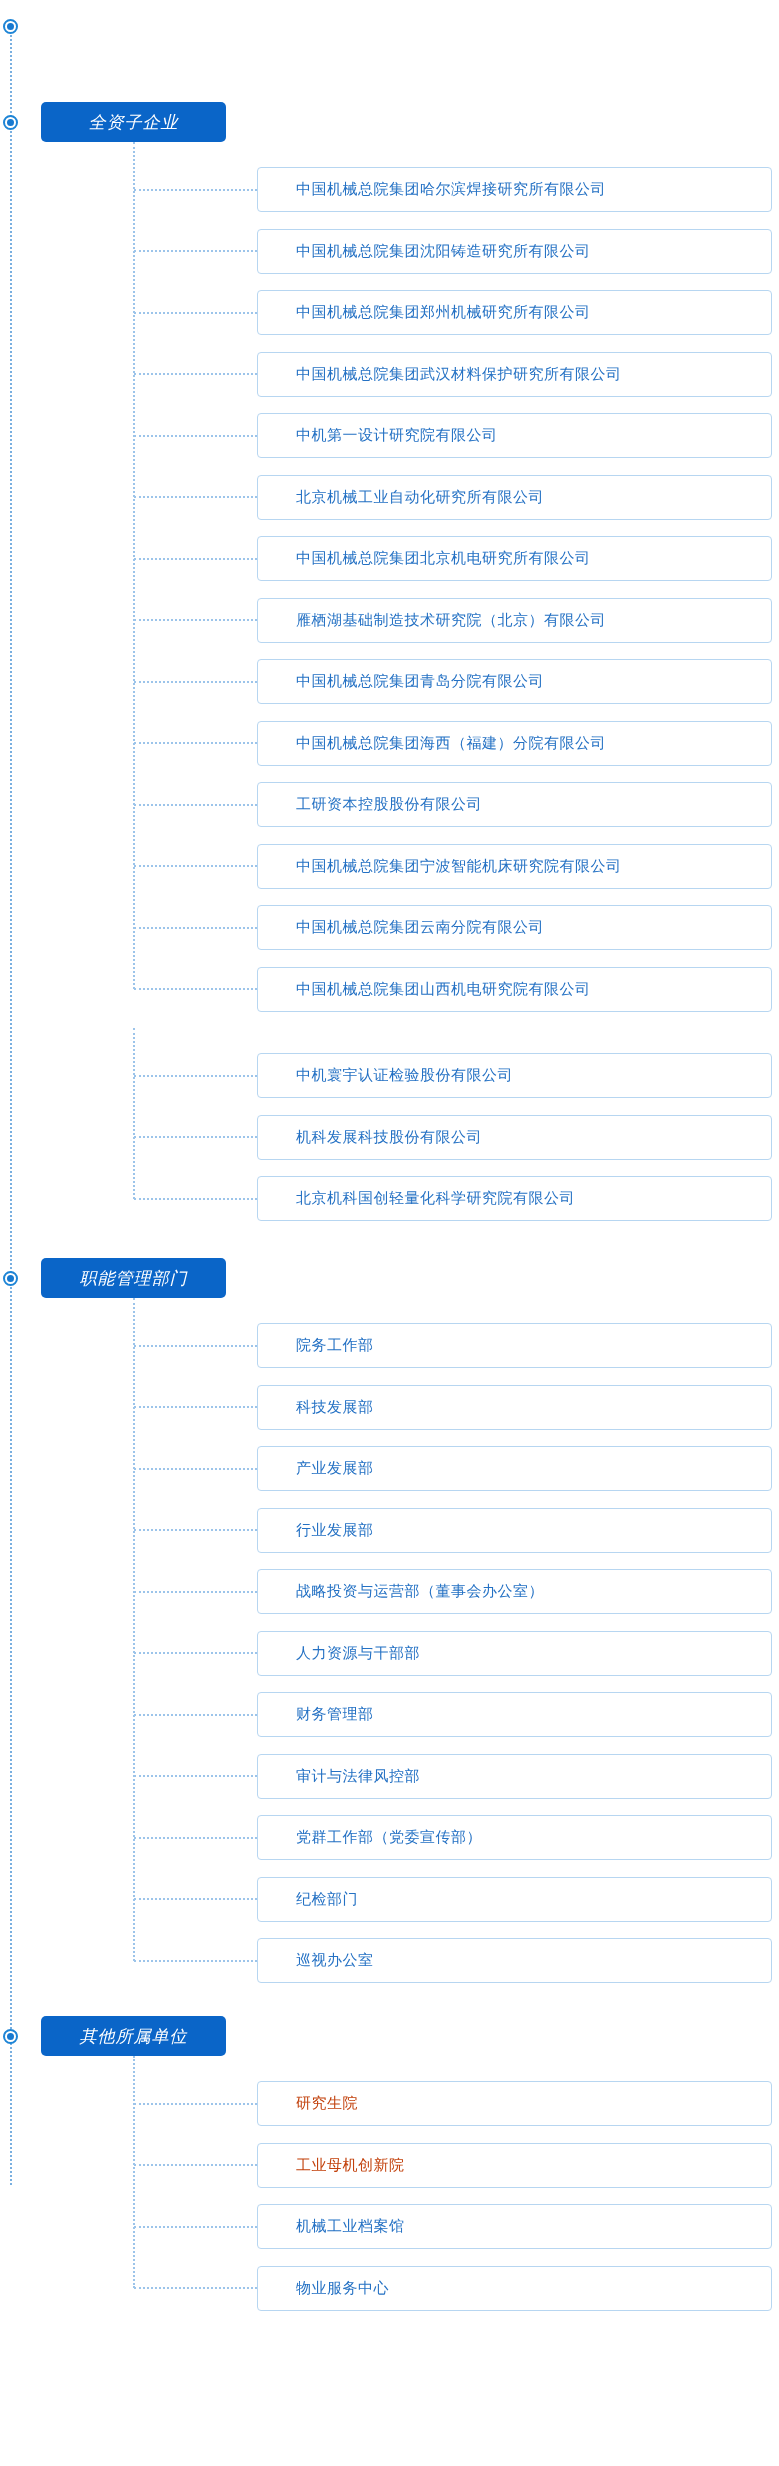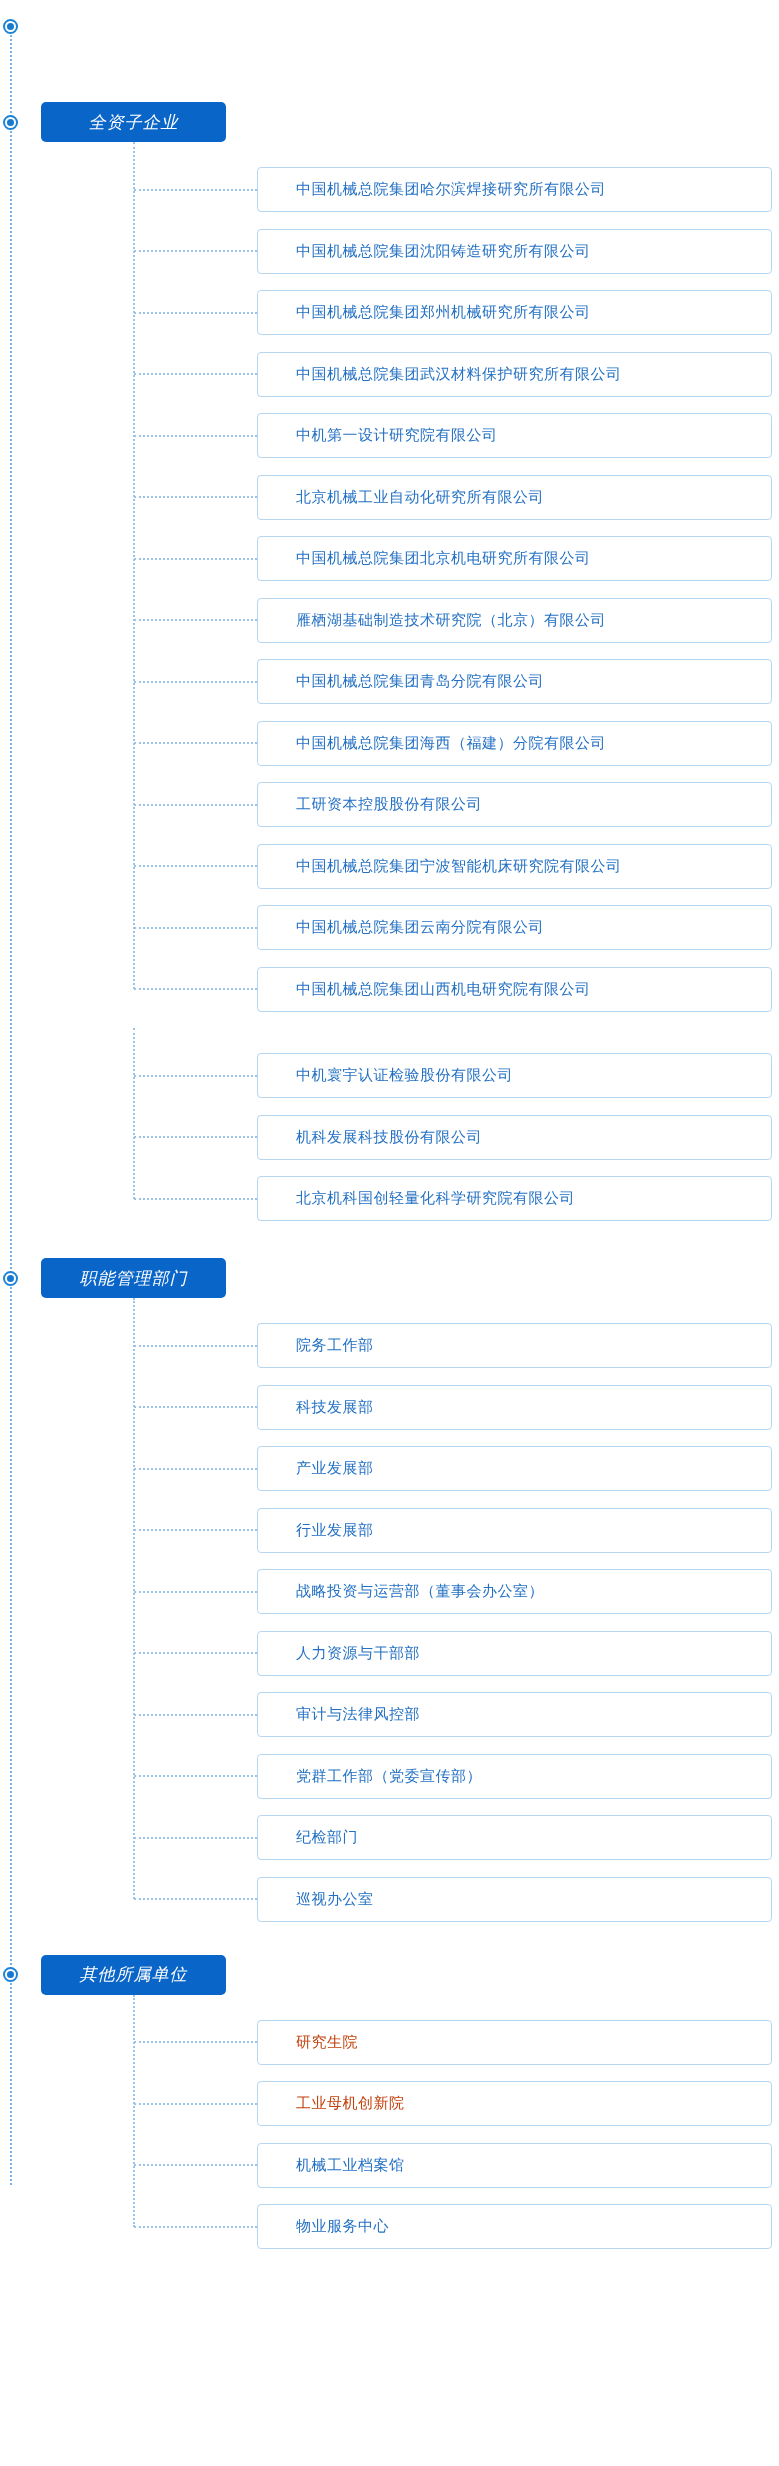--- a/index.html
+++ b/index.html
@@ -185,20 +185,23 @@
   </div>
 
   <div class="item-row">
     <div class="item-box">战略投资与运营部（董事会办公室）</div>
   </div>
 
   <div class="item-row">
     <div class="item-box">人力资源与干部部</div>
   </div>
 
+  <div class="item-row">
+    <div class="item-box">财务管理部</div>
+  </div>
 
   <div class="item-row">
     <div class="item-box">审计与法律风控部</div>
   </div>
 
   <div class="item-row">
     <div class="item-box">党群工作部（党委宣传部）</div>
   </div>
 
   <div class="item-row">

